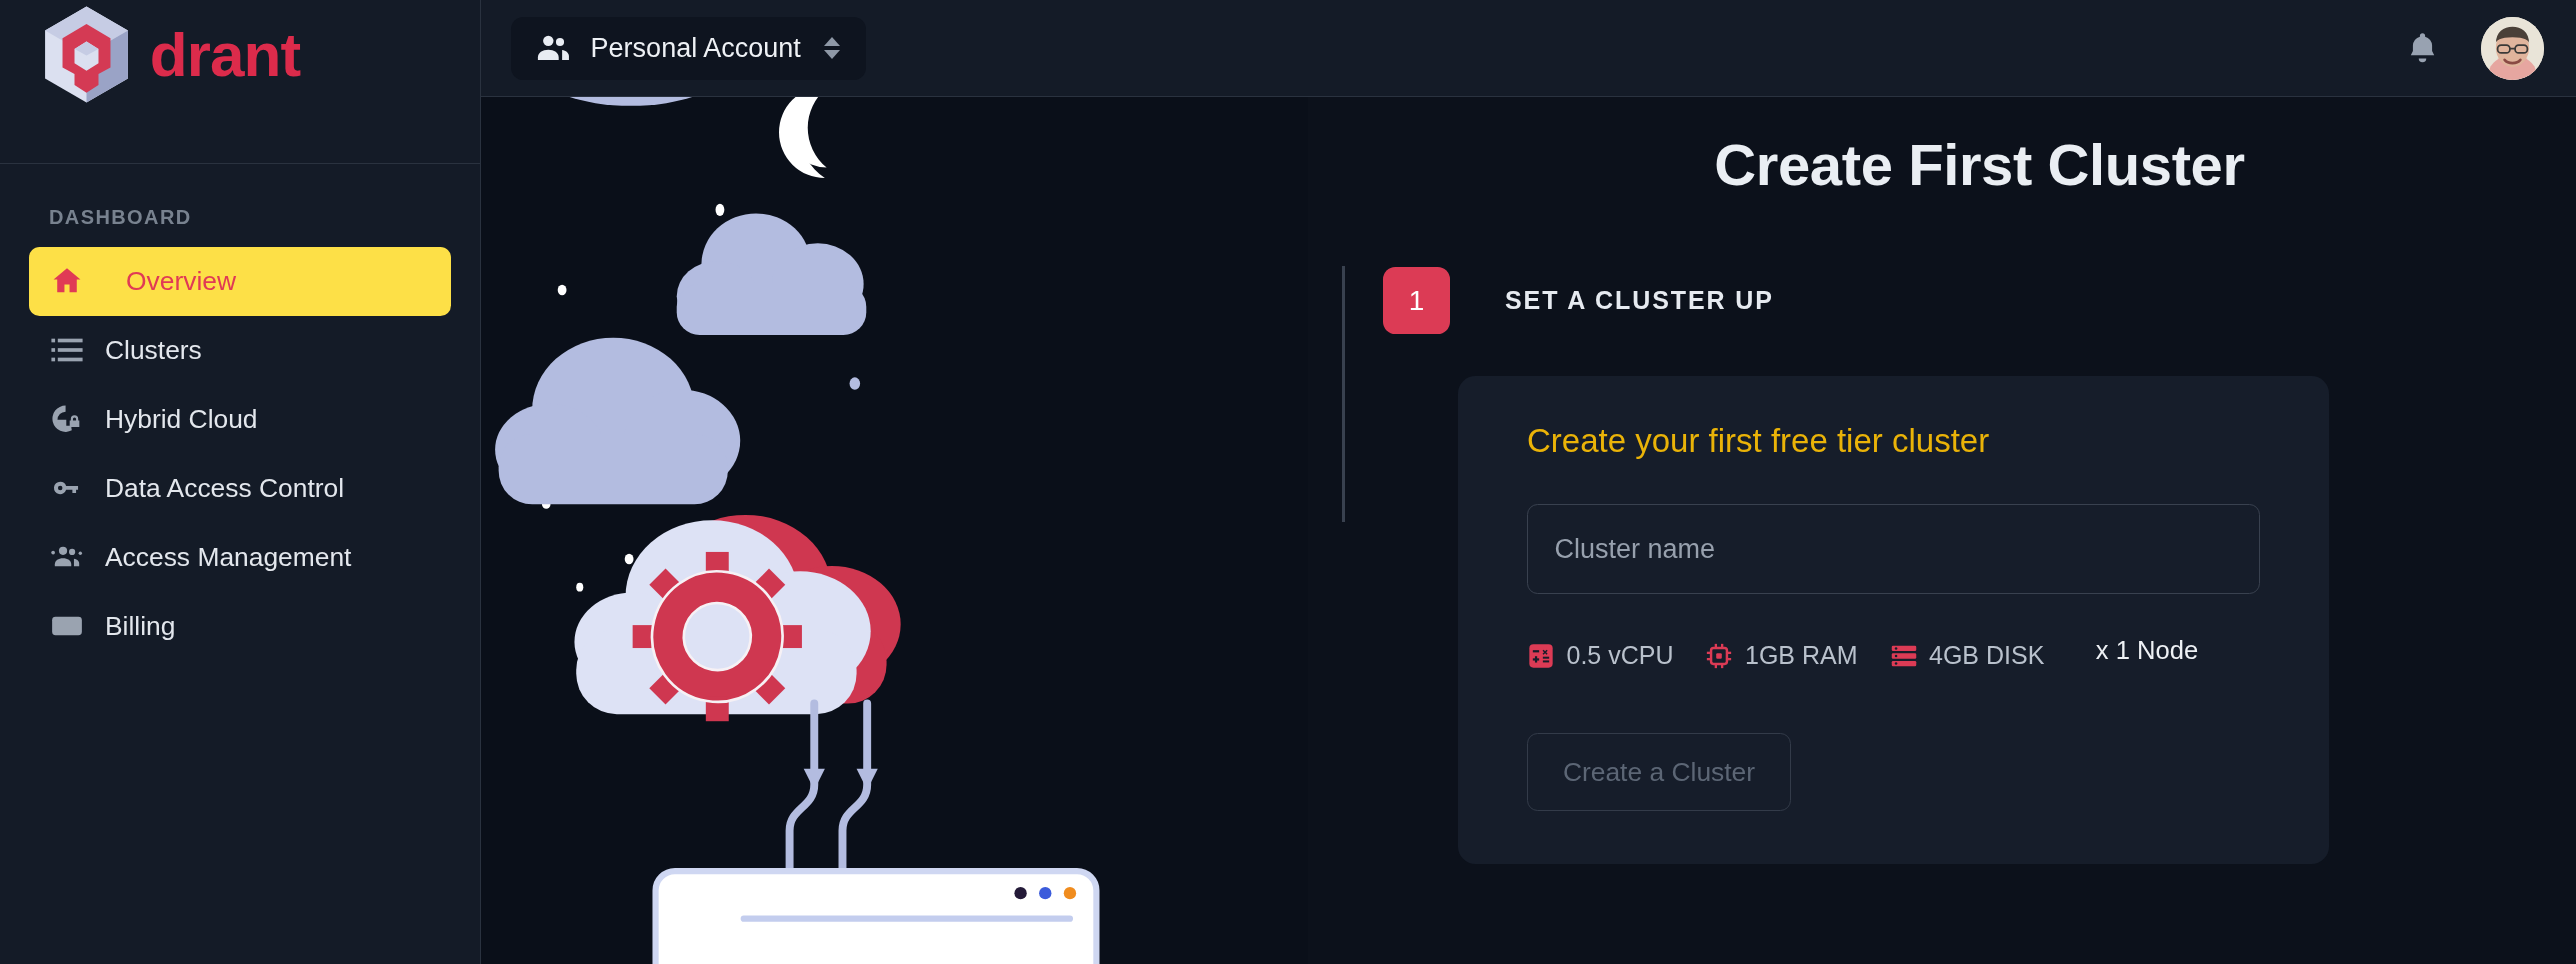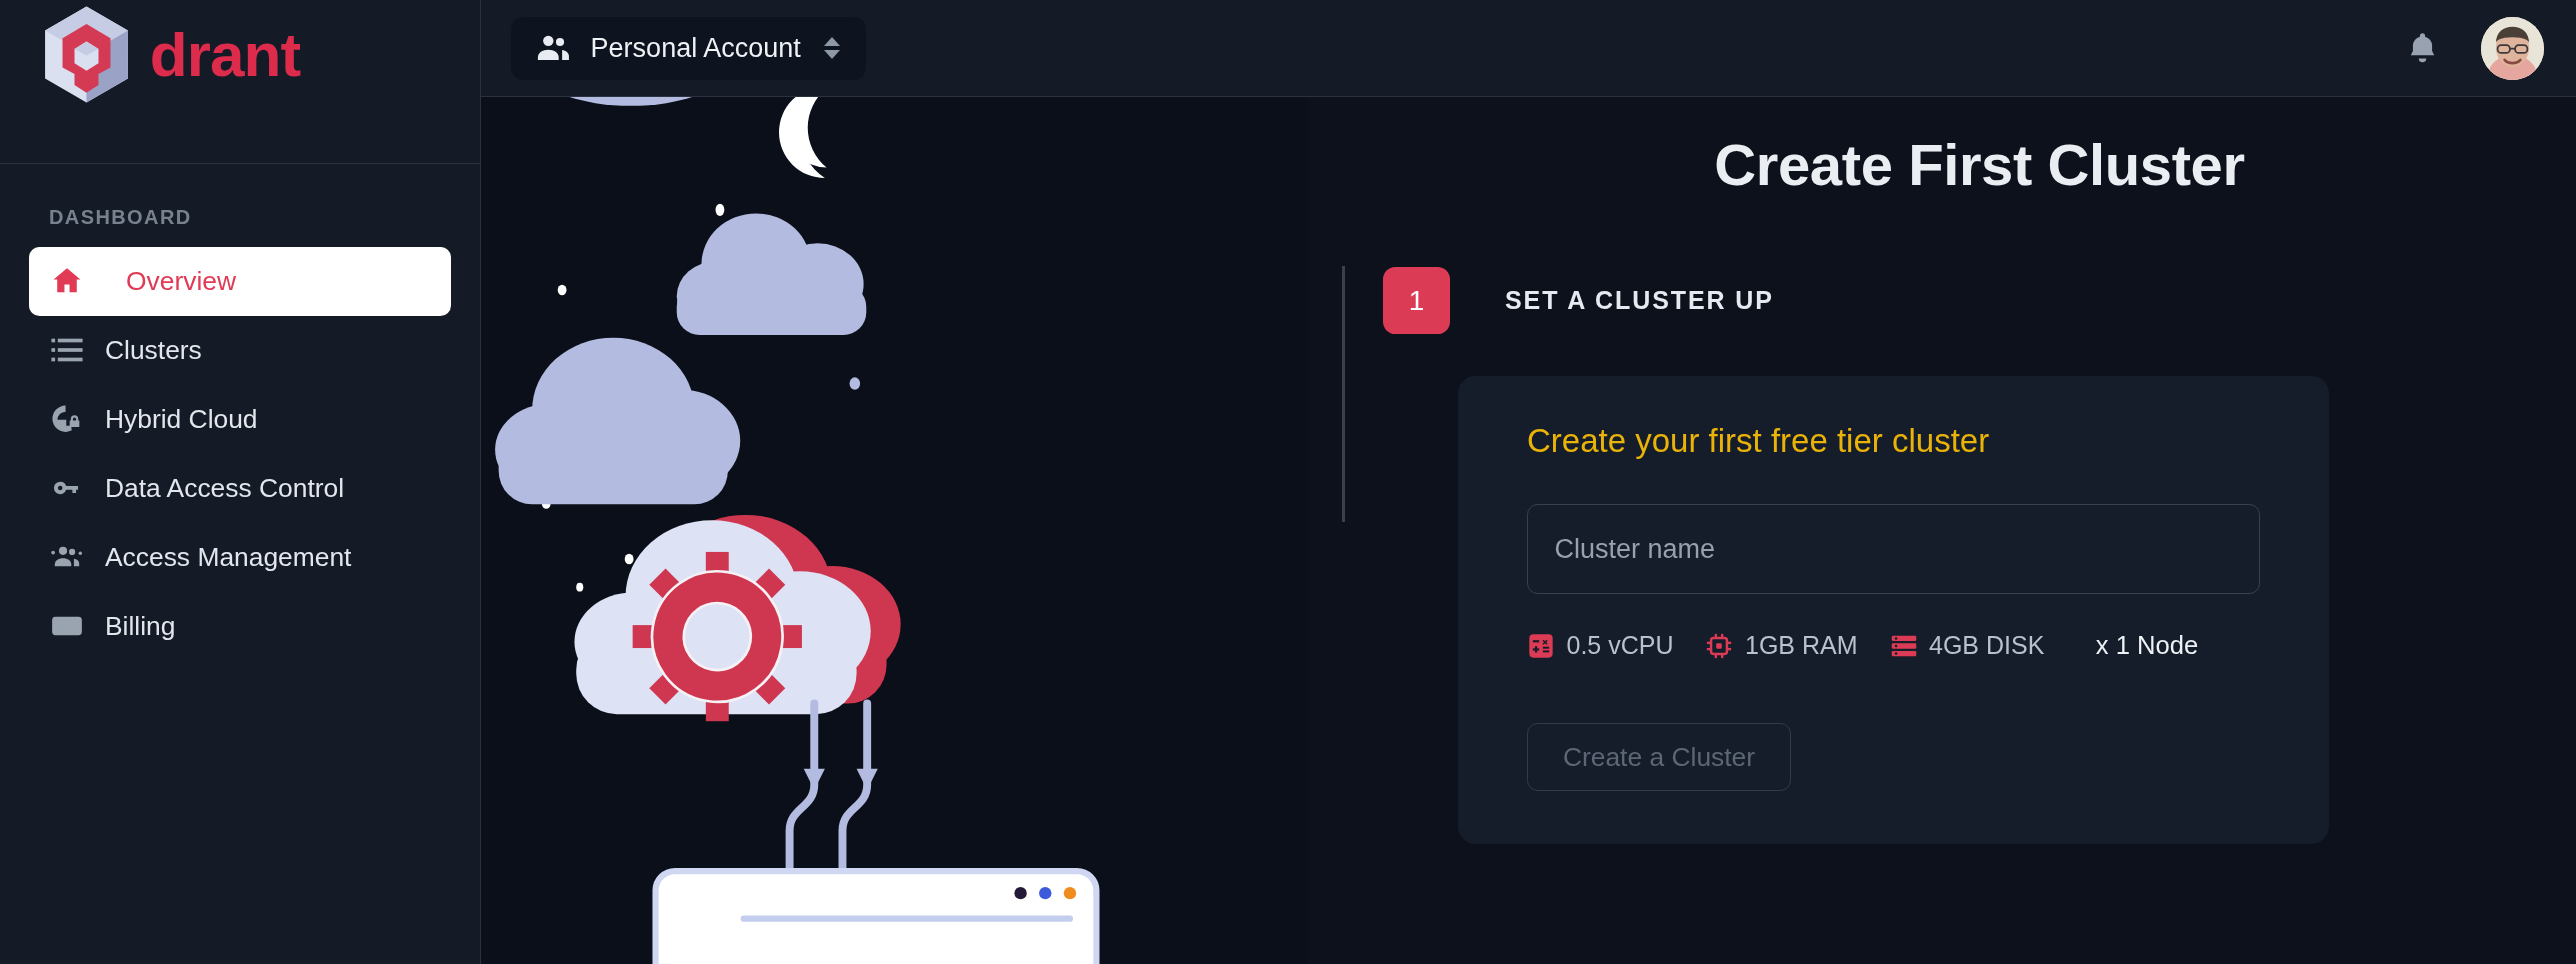--- a/index.html
+++ b/index.html
@@ -25,21 +25,21 @@
 
   .nav-section-label {
     font-size:20px; font-weight:700; letter-spacing:1.4px;
     color:#78828f; padding:42px 0 17.6px 49px;
   }
   .nav-item {
     display:flex; align-items:center; gap:21px;
     height:69px; margin:0 29px; padding-left:20px;
     border-radius:10.6px; cursor:pointer;
   }
-  .nav-item.active { background:#ffffff;gap:42px; }
+  .nav-item.active { background:#fde047;gap:42px; }
   .nav-item .nav-ico { width:35px; height:35px; display:flex; align-items:center; justify-content:center; flex:0 0 35px; }
   .nav-item .nav-ico svg { width:34px; height:34px; }
   .nav-label { font-size:26.4px; color:#e3e7ed; }
   .nav-item.active .nav-label { color:#e03a55; }
   .nav-item.active .nav-ico svg { fill:#e03a55; }
   .nav-ico svg { fill:#9aa3b0; }
 
   
   .main { position:relative; flex:1; height:964px; background:#0c111b; }
 
@@ -102,27 +102,27 @@
   .card-title { font-size:33px; font-weight:400; color:#eab308; }
   .cluster-input {
     margin-top:44px; width:100%; height:90px;
     background:transparent; border:0.9px solid #39414f; border-radius:10.6px;
     color:#e6eaf0; font-size:27px; padding:0 26.4px;
     font-family:"Liberation Sans", sans-serif; outline:none;
   }
   .cluster-input::placeholder { color:#97a0ad; }
 
   .specs { display:flex; align-items:center; gap:32px; margin-top:37px; }
-  .spec { display:flex; align-items:center; gap:11.5px; }
+  .spec { display:flex; align-items:center; gap:11.5px;margin-top:10px; }
   .spec .spec-ico svg { width:28px; height:28px; display:block; fill:#dc3b55; }
   .spec-label { font-size:25px; color:#b9c1cc; }
   .node-count { font-size:25.6px; color:#eef1f5; margin-left:19.4px; }
 
   .create-btn {
-    margin-top:63px; height:68px; min-width:264px; padding:0 34px;
+    margin-top:63px; height:78px; min-width:264px; padding:0 34px;
     background:transparent; border:0.9px solid #333b49; border-radius:10.6px;
     color:#5c6675; font-size:26.4px;
     font-family:"Liberation Sans", sans-serif; cursor:default;
   }
 </style>
 </head>
 <body>
 
 <div class="app">
 

